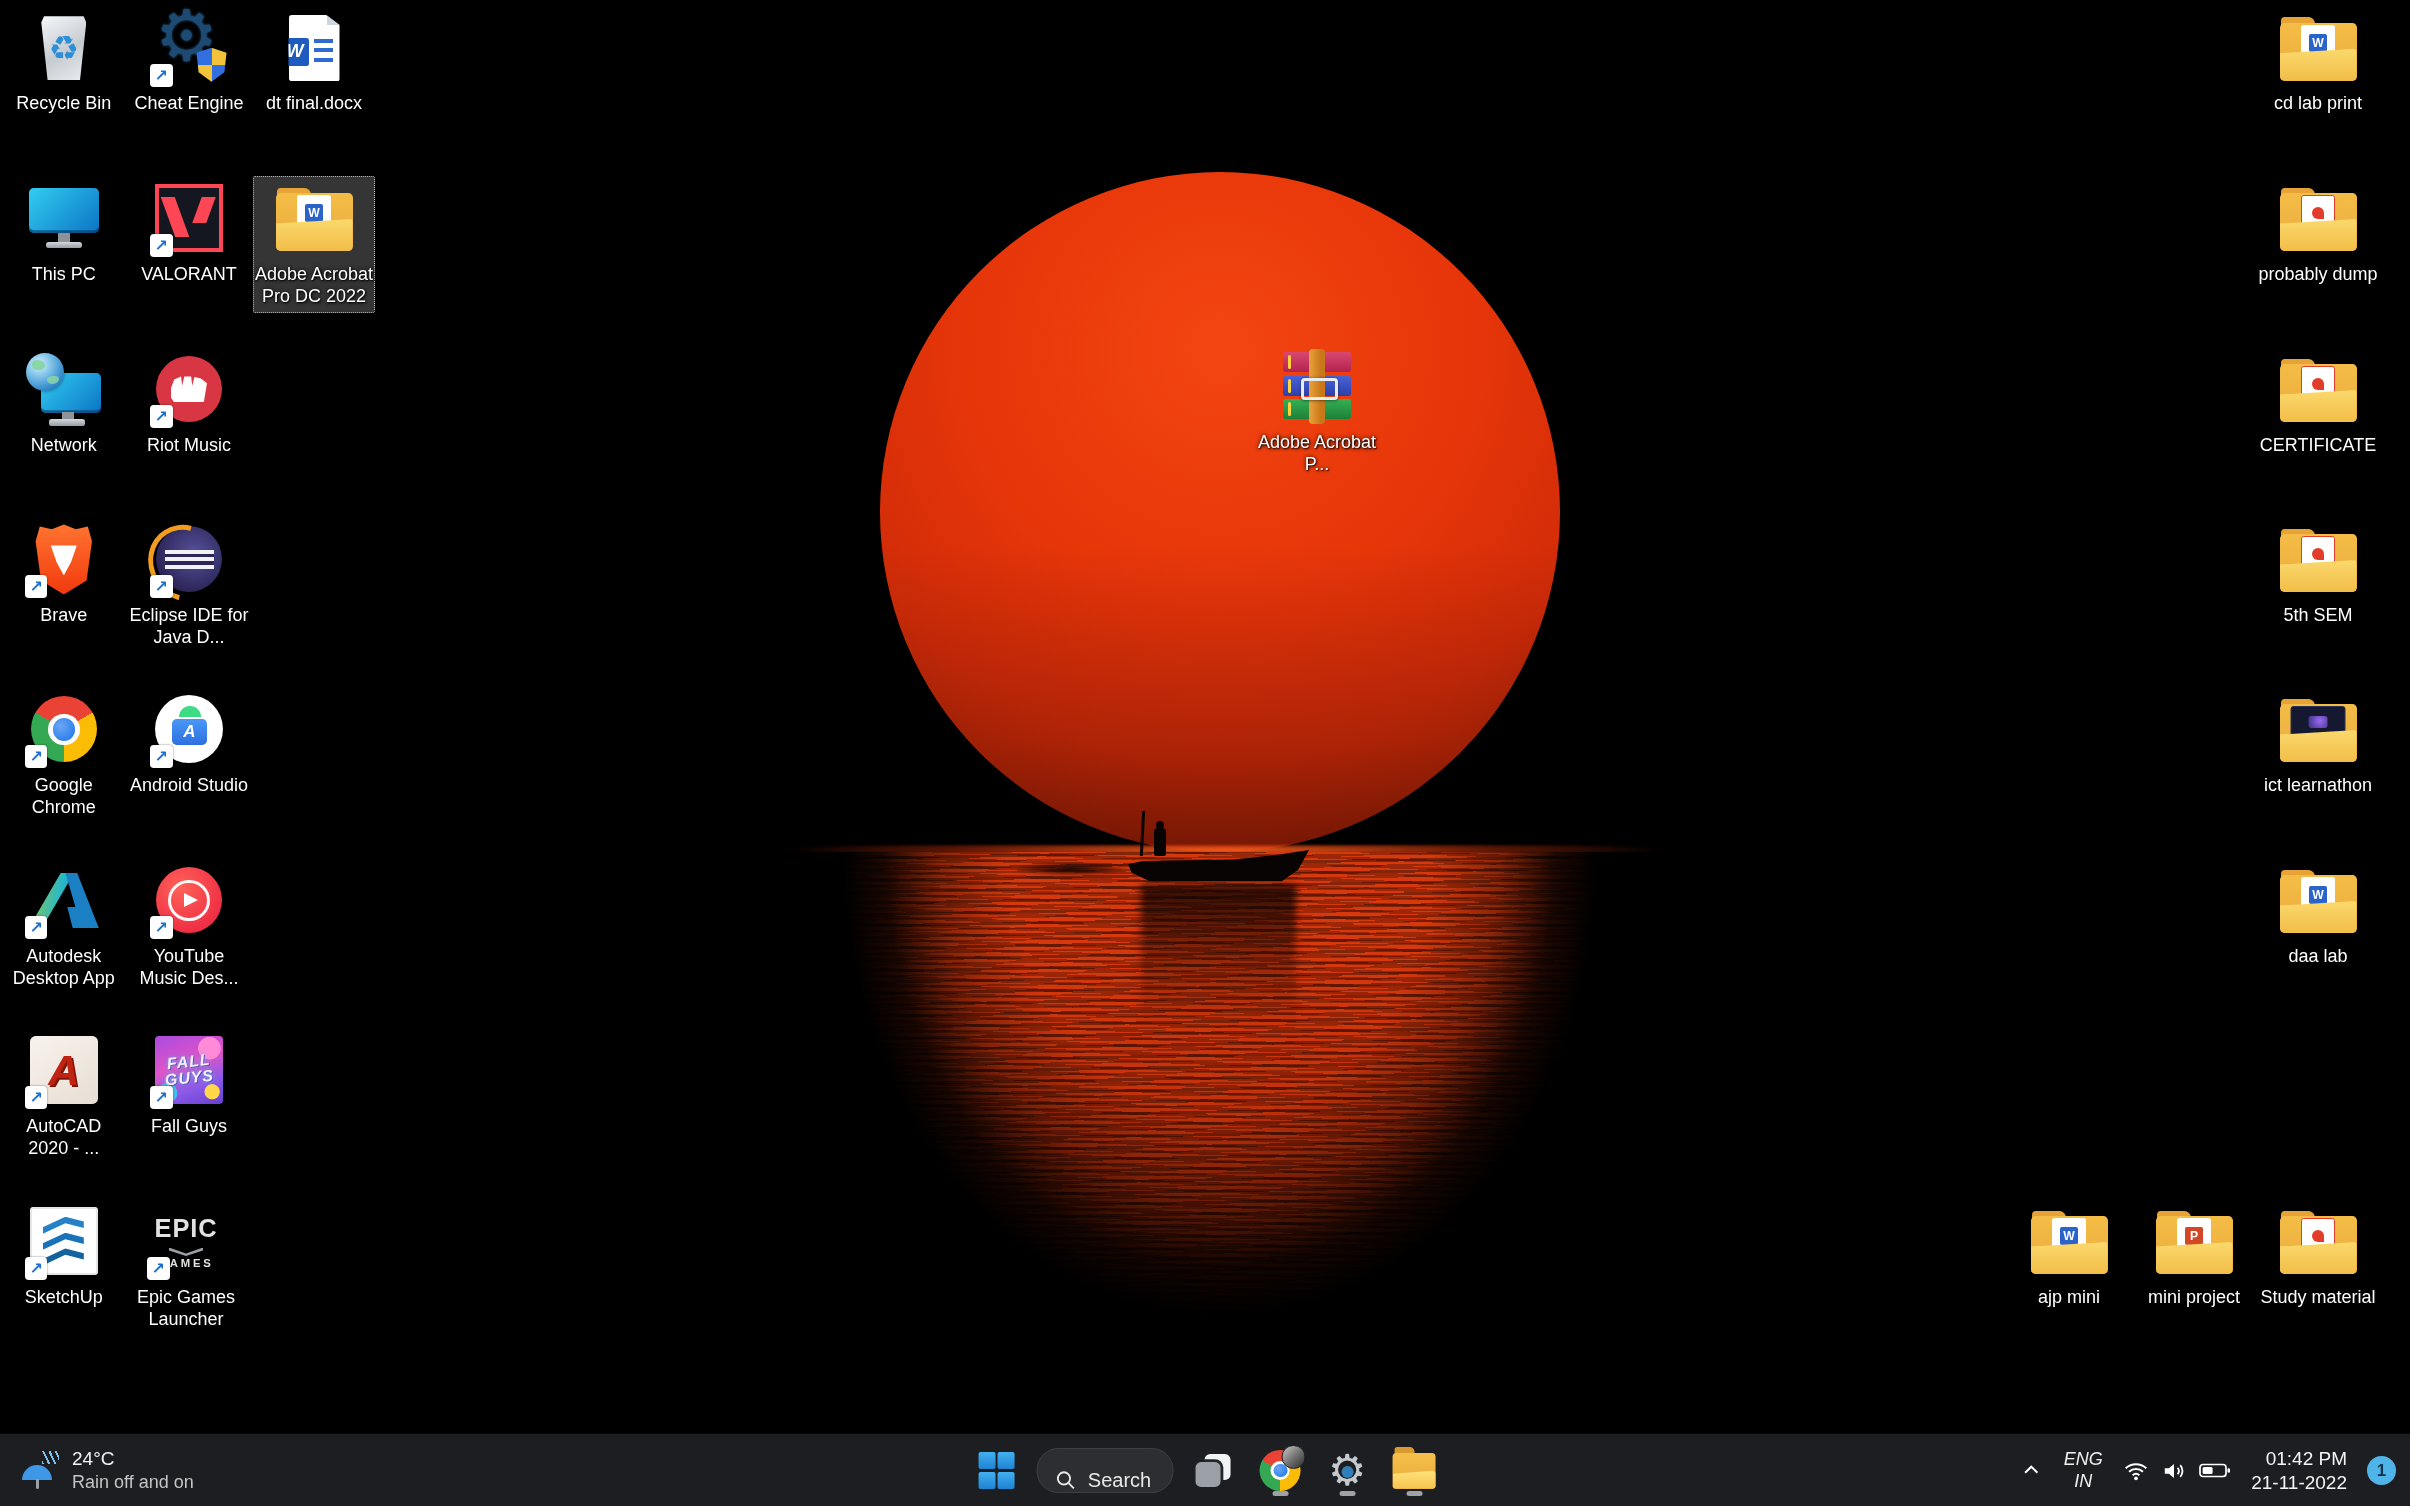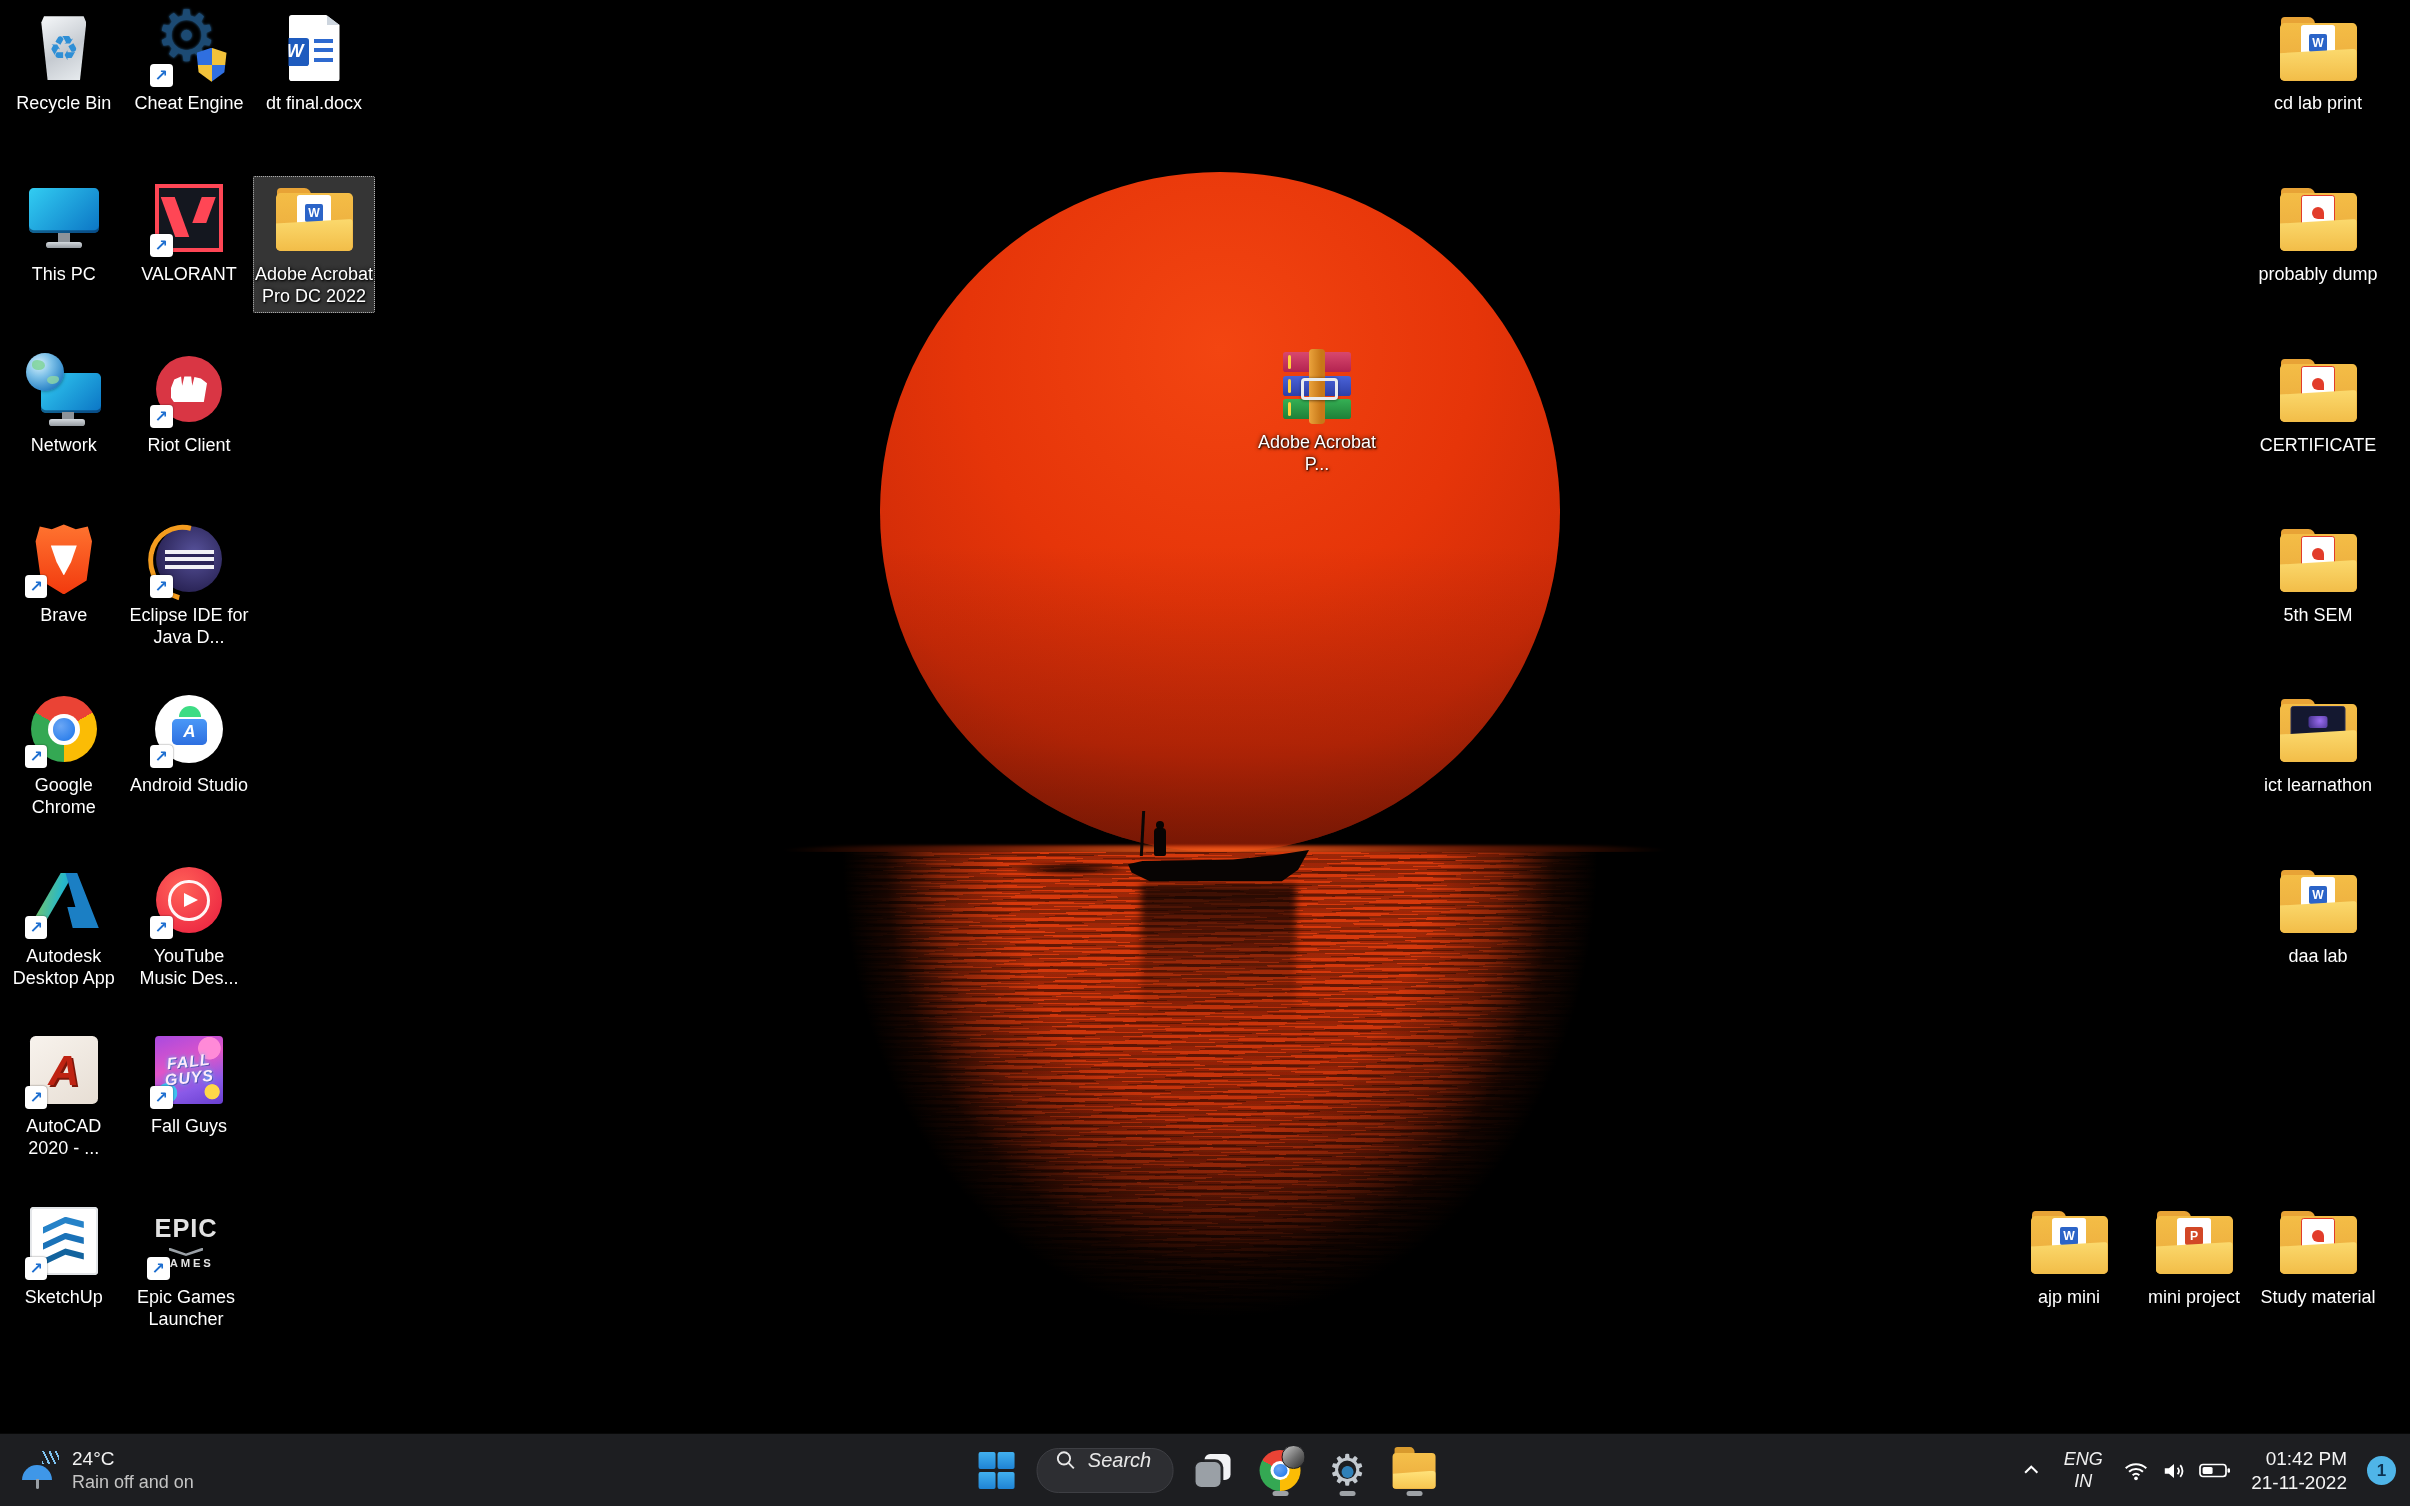--- a/index.html
+++ b/index.html
@@ -216,21 +216,21 @@
       background:repeating-linear-gradient(65deg,#7ec3f0 0 1.9px,transparent 1.9px 5.6px);}
   .wx-text{display:flex;flex-direction:column;line-height:1.25;}
   .wx-temp{font-size:19px;color:#f2f2f2;}
   .wx-cond{font-size:18px;color:#c4c4c4;}
   .tb-center{position:absolute;left:50%;bottom:0;transform:translateX(-50%);height:73px;
       display:flex;align-items:center;gap:12.2px;}
   .tbtn{width:55px;height:55px;border-radius:5.6px;display:flex;align-items:center;justify-content:center;position:relative;}
   .start{display:grid;grid-template-columns:17px 17px;grid-template-rows:17px 17px;gap:2.8px;}
   .start i{background:linear-gradient(180deg,#41b0ef,#1f83d4);border-radius:1.9px;}
   .pill{height:43px;padding:0 21px 0 17px;border-radius:21.7px;background:#2d2e32;border:0.9px solid #3e3f44;
-      display:flex;align-items:flex-start;gap:11px;color:#e8e8e8;font-size:20px;font-style:italic;}
+      display:flex;align-items:flex-end;gap:11px;color:#e8e8e8;font-size:20px;}
   .tv{position:relative;width:40px;height:40px;}
   .tv .back{position:absolute;right:2.8px;top:3.8px;width:25.4px;height:25.4px;background:#f2f3f5;border-radius:5.6px;}
   .tv .front{position:absolute;left:2.8px;bottom:3.8px;width:24.5px;height:24.5px;background:#9aa0a6;border-radius:5.6px;
       box-shadow:0 0 0 2.8px rgba(30,31,34,0.97);}
   .chrome.small{width:41px;height:41px;}
   .avatar{position:absolute;right:1.9px;top:1.9px;width:21.7px;height:21.7px;border-radius:50%;
       background:linear-gradient(135deg,#cbcbcb,#6d6d6d 55%,#2c2c2c);border:1.9px solid #1e1f22;}
   .gear{position:relative;font:43px "DejaVu Sans",sans-serif;color:#c3c9cf;line-height:1;}
   .gear::before{content:"\2699";}
   .gear i{position:absolute;left:50%;top:52%;width:12.2px;height:12.2px;margin:-5.6px 0 0 -5.6px;border-radius:50%;background:#2f80b8;}
@@ -336,21 +336,21 @@
     </div>
   <div class="lbl">Network</div>
 </div>
 <div class="cell" style="left:128px;top:347px">
   <div class="ic">
       <div class="riot">
         <i></i>
       </div>
       <i class="sc"></i>
     </div>
-  <div class="lbl">Riot Client</div>
+  <div class="lbl">Riot Music</div>
 </div>
 
 <div class="cell" style="left:2.8px;top:517px">
   <div class="ic">
       <div class="brave"></div>
       <i class="sc"></i>
     </div>
   <div class="lbl">Brave</div>
 </div>
 <div class="cell" style="left:128px;top:517px">

